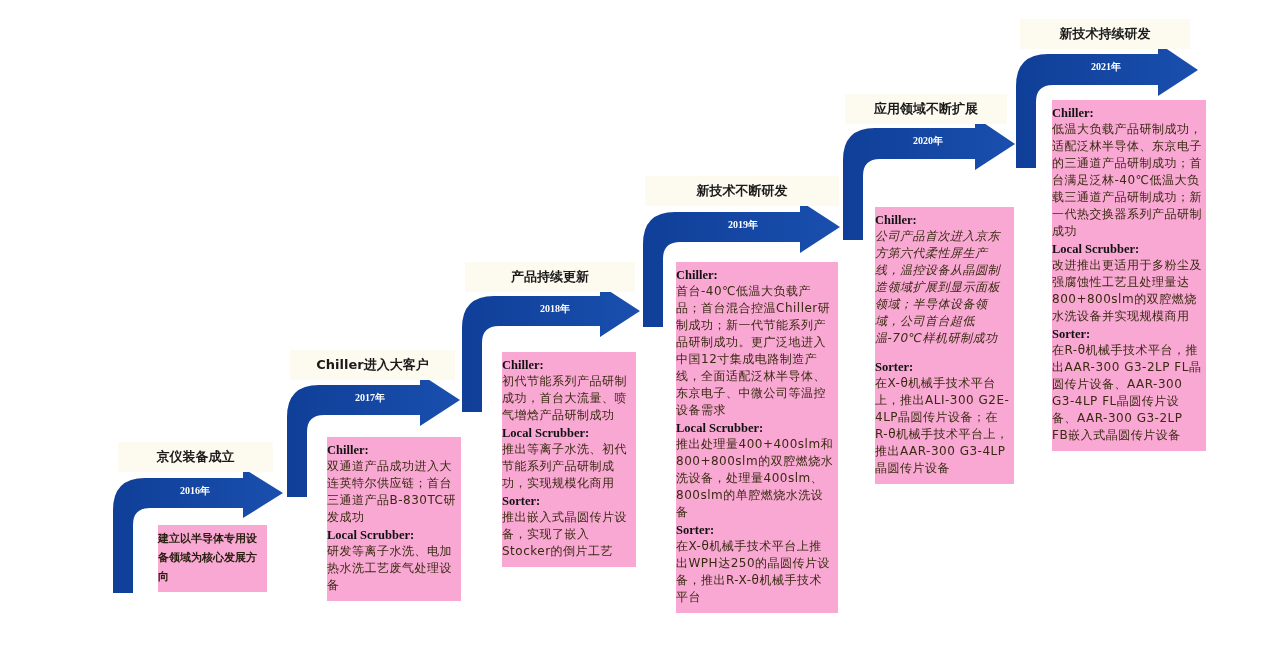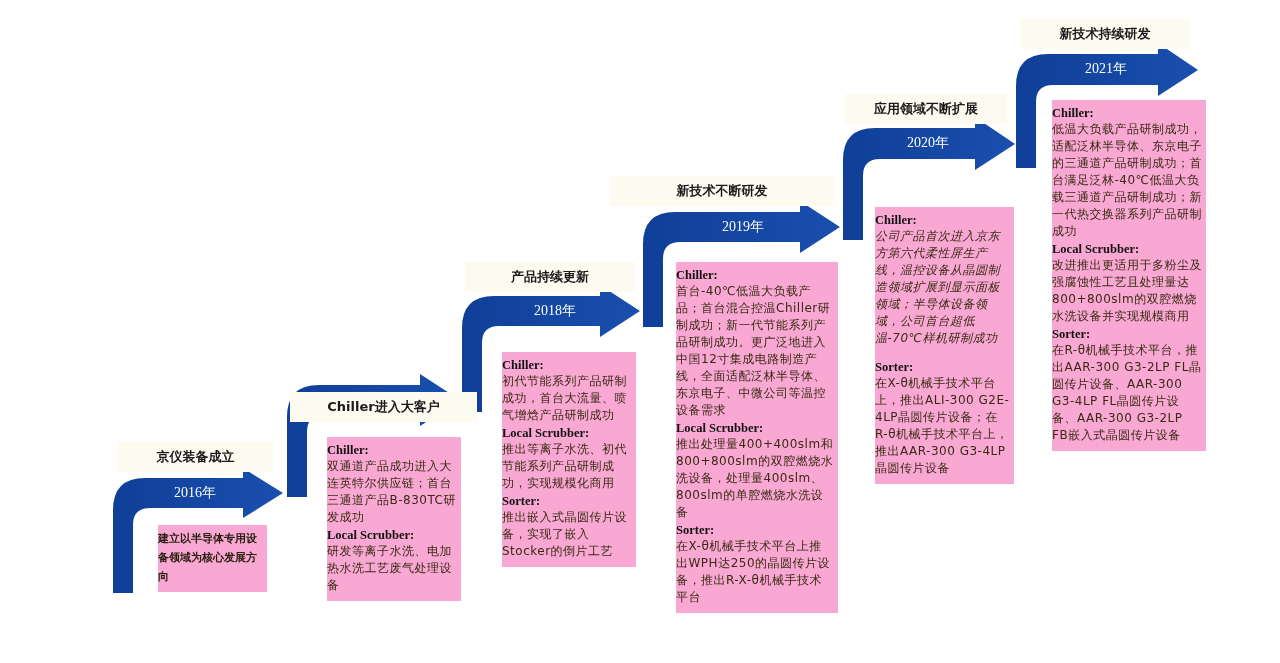--- a/index.html
+++ b/index.html
@@ -2,21 +2,21 @@
 <html><head>
 <meta charset="utf-8">
 <style>
   html, body { margin: 0; padding: 0; }
   body {
     width: 1280px; height: 663px; background: #ffffff; position: relative; overflow: hidden;
     font-family: "DejaVu Serif", "Liberation Serif", serif;
   }
   #arrows { position: absolute; left: 0; top: 0; width: 1280px; height: 663px; }
   .year-label {
-    position: absolute; color: #ffffff; font-weight: normal; font-size: 14px;
+    position: absolute; color: #ffffff; font-weight: bold; font-size: 10px;
     font-family: "Liberation Serif", "DejaVu Serif", serif; white-space: nowrap;
     text-align: center; width: 80px;
   }
   .stage-title {
     position: absolute; background: #fdfaf0; color: #1a1a1a; font-size: 13px;
     font-weight: bold; text-align: center; padding: 6px 0; white-space: nowrap;
     font-family: "DejaVu Sans", "Liberation Sans", sans-serif;
   }
   .desc-box {
     position: absolute; background: #f9a8d4; padding: 4px 4px 6px 0;
@@ -55,23 +55,23 @@
 </svg>
 
 <div class="year-label" style="left:155px; top:484px;">2016年</div>
 <div class="year-label" style="left:330px; top:391px;">2017年</div>
 <div class="year-label" style="left:515px; top:302px;">2018年</div>
 <div class="year-label" style="left:703px; top:218px;">2019年</div>
 <div class="year-label" style="left:888px; top:134px;">2020年</div>
 <div class="year-label" style="left:1066px; top:60px;">2021年</div>
 
 <div class="stage-title" style="left:118px; top:442px; width:155px;">京仪装备成立</div>
-<div class="stage-title" style="left:290px; top:350px; width:187px;margin-top:42px;">Chiller进入大客户</div>
+<div class="stage-title" style="left:290px; top:350px; width:165px;">Chiller进入大客户</div>
 <div class="stage-title" style="left:465px; top:262px; width:170px;">产品持续更新</div>
-<div class="stage-title" style="left:610px; top:176px; width:224px;">新技术不断研发</div>
+<div class="stage-title" style="left:645px; top:176px; width:194px;">新技术不断研发</div>
 <div class="stage-title" style="left:845px; top:94px; width:162px;">应用领域不断扩展</div>
 <div class="stage-title" style="left:1020px; top:19px; width:170px;">新技术持续研发</div>
 
 <div class="desc-box plain" style="left:158px; top:525px; width:105px;">
   <div>建立以半导体专用设备领域为核心发展方向</div>
 </div>
 
 <div class="desc-box" style="left:327px; top:437px; width:130px;">
   <div class="cat">Chiller:</div>
   <div class="txt">双通道产品成功进入大连英特尔供应链；首台三通道产品B-830TC研发成功</div>

